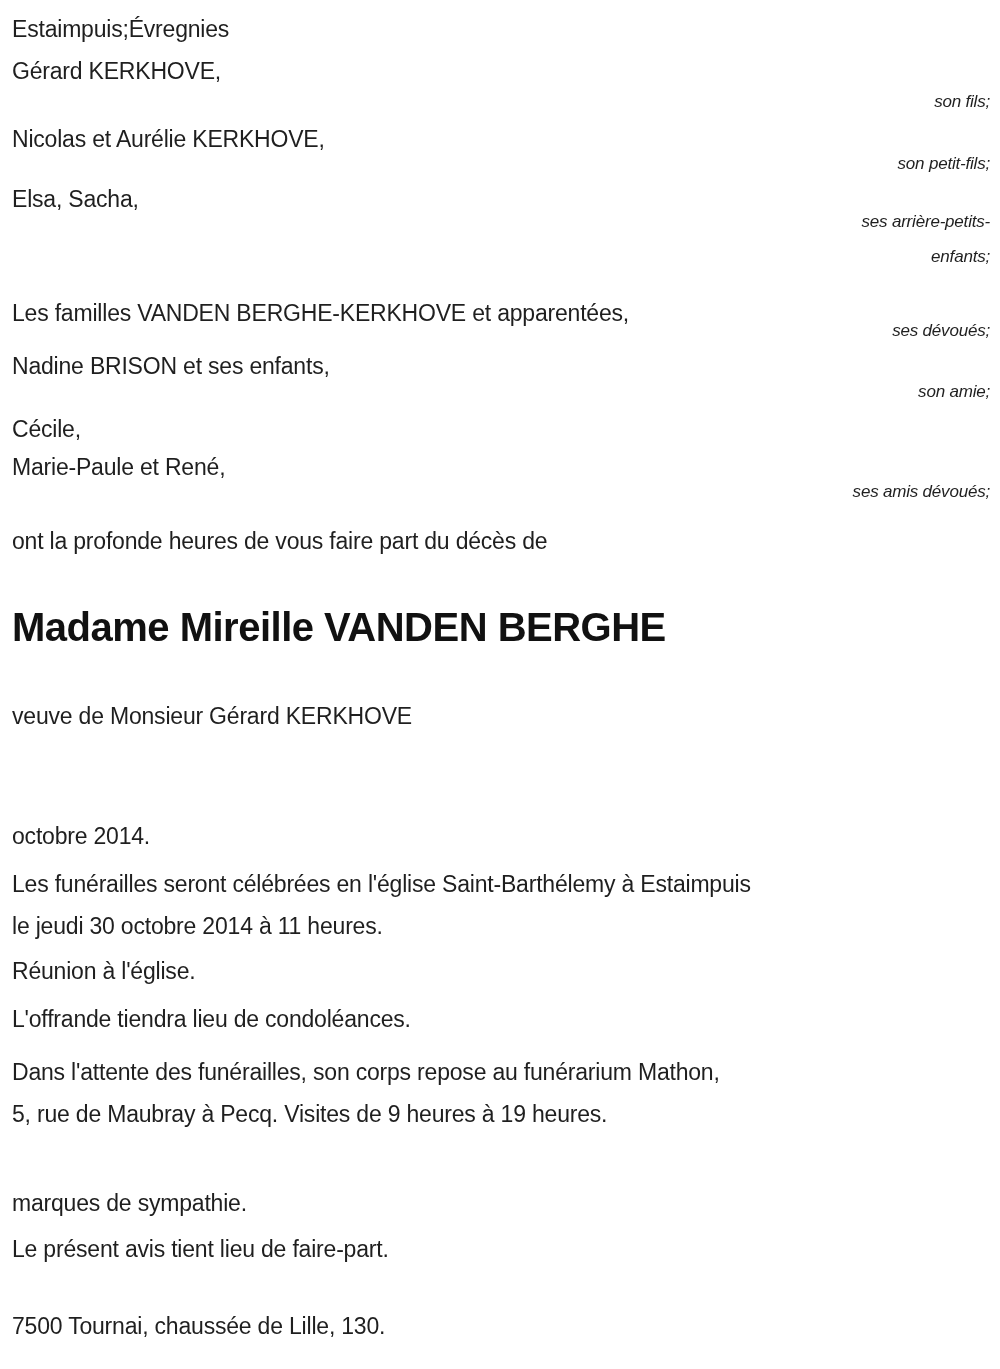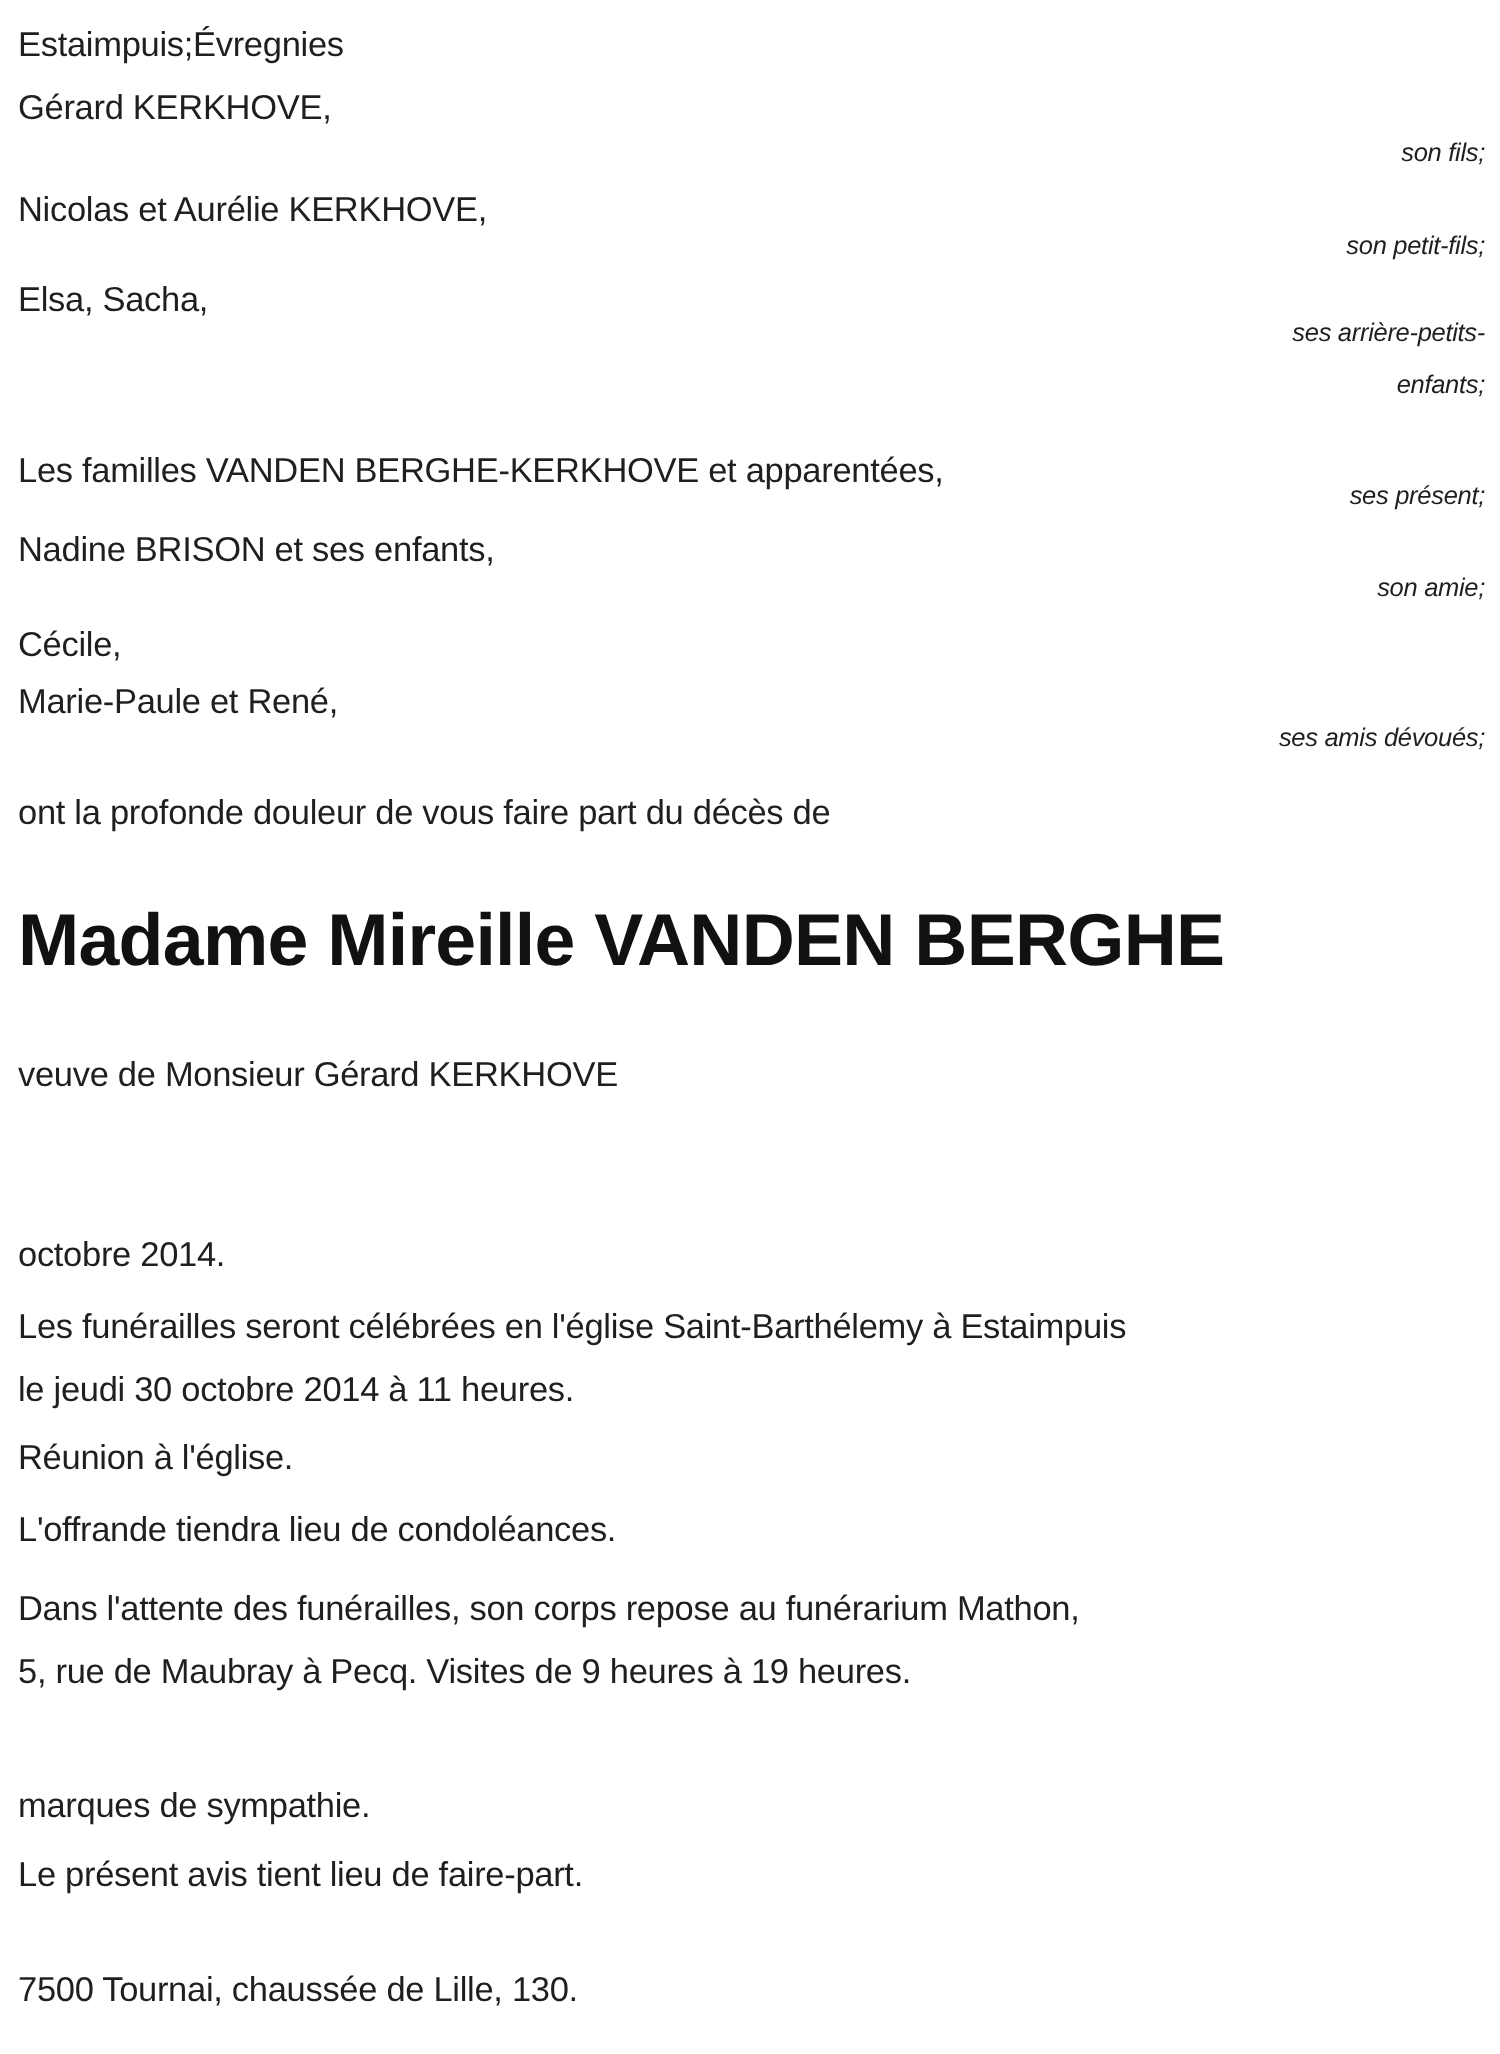--- a/index.html
+++ b/index.html
@@ -31,21 +31,21 @@
     text-align: right;
     font-style: italic;
     font-size: 17px;
     line-height: 42px;
     letter-spacing: -0.2px;
     white-space: nowrap;
   }
   .heading {
     position: absolute;
     left: 12px;
-    font-size: 49px;
+    font-size: 40px;
     font-weight: bold;
     line-height: 48px;
     letter-spacing: -0.5px;
     white-space: nowrap;
     color: #111111;
   }
 </style>
 </head>
 <body>
 
@@ -57,30 +57,30 @@
   <div class="relation" style="top:81px">son fils;</div>
 
   <div class="line" style="top:118px">Nicolas et Aurélie KERKHOVE,</div>
   <div class="relation" style="top:143px">son petit-fils;</div>
 
   <div class="line" style="top:178px">Elsa, Sacha,</div>
   <div class="relation" style="top:201px">ses arrière-petits-</div>
   <div class="relation" style="top:236px">enfants;</div>
 
   <div class="line" style="top:292px">Les familles VANDEN BERGHE-KERKHOVE et apparentées,</div>
-  <div class="relation" style="top:310px">ses présent;</div>
+  <div class="relation" style="top:310px">ses dévoués;</div>
 
   <div class="line" style="top:345px">Nadine BRISON et ses enfants,</div>
   <div class="relation" style="top:371px">son amie;</div>
 
   <div class="line" style="top:408px">Cécile,</div>
   <div class="line" style="top:446px">Marie-Paule et René,</div>
   <div class="relation" style="top:471px">ses amis dévoués;</div>
 
-  <div class="line" style="top:520px">ont la profonde douleur de vous faire part du décès de</div>
+  <div class="line" style="top:520px">ont la profonde heures de vous faire part du décès de</div>
 
   <div class="heading" style="top:603px">Madame Mireille VANDEN BERGHE</div>
 
   <div class="line" style="top:695px">veuve de Monsieur Gérard KERKHOVE</div>
 
   <div class="line" style="top:815px">octobre 2014.</div>
 
   <div class="line" style="top:863px">Les funérailles seront célébrées en l'église Saint-Barthélemy à Estaimpuis</div>
   <div class="line" style="top:905px">le jeudi 30 octobre 2014 à 11 heures.</div>
 

